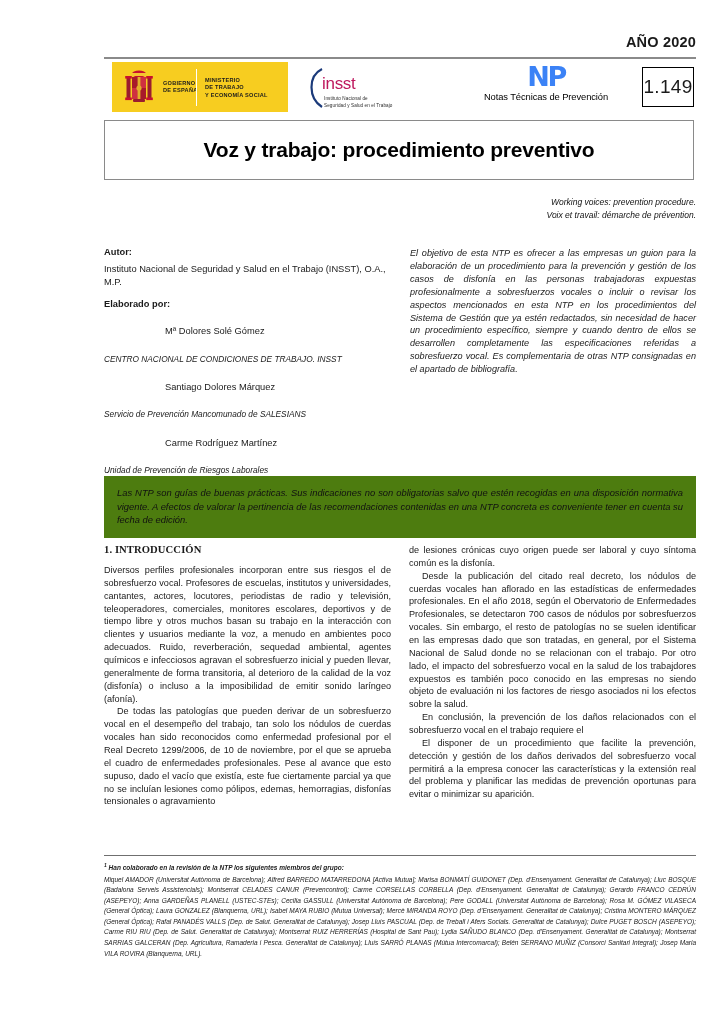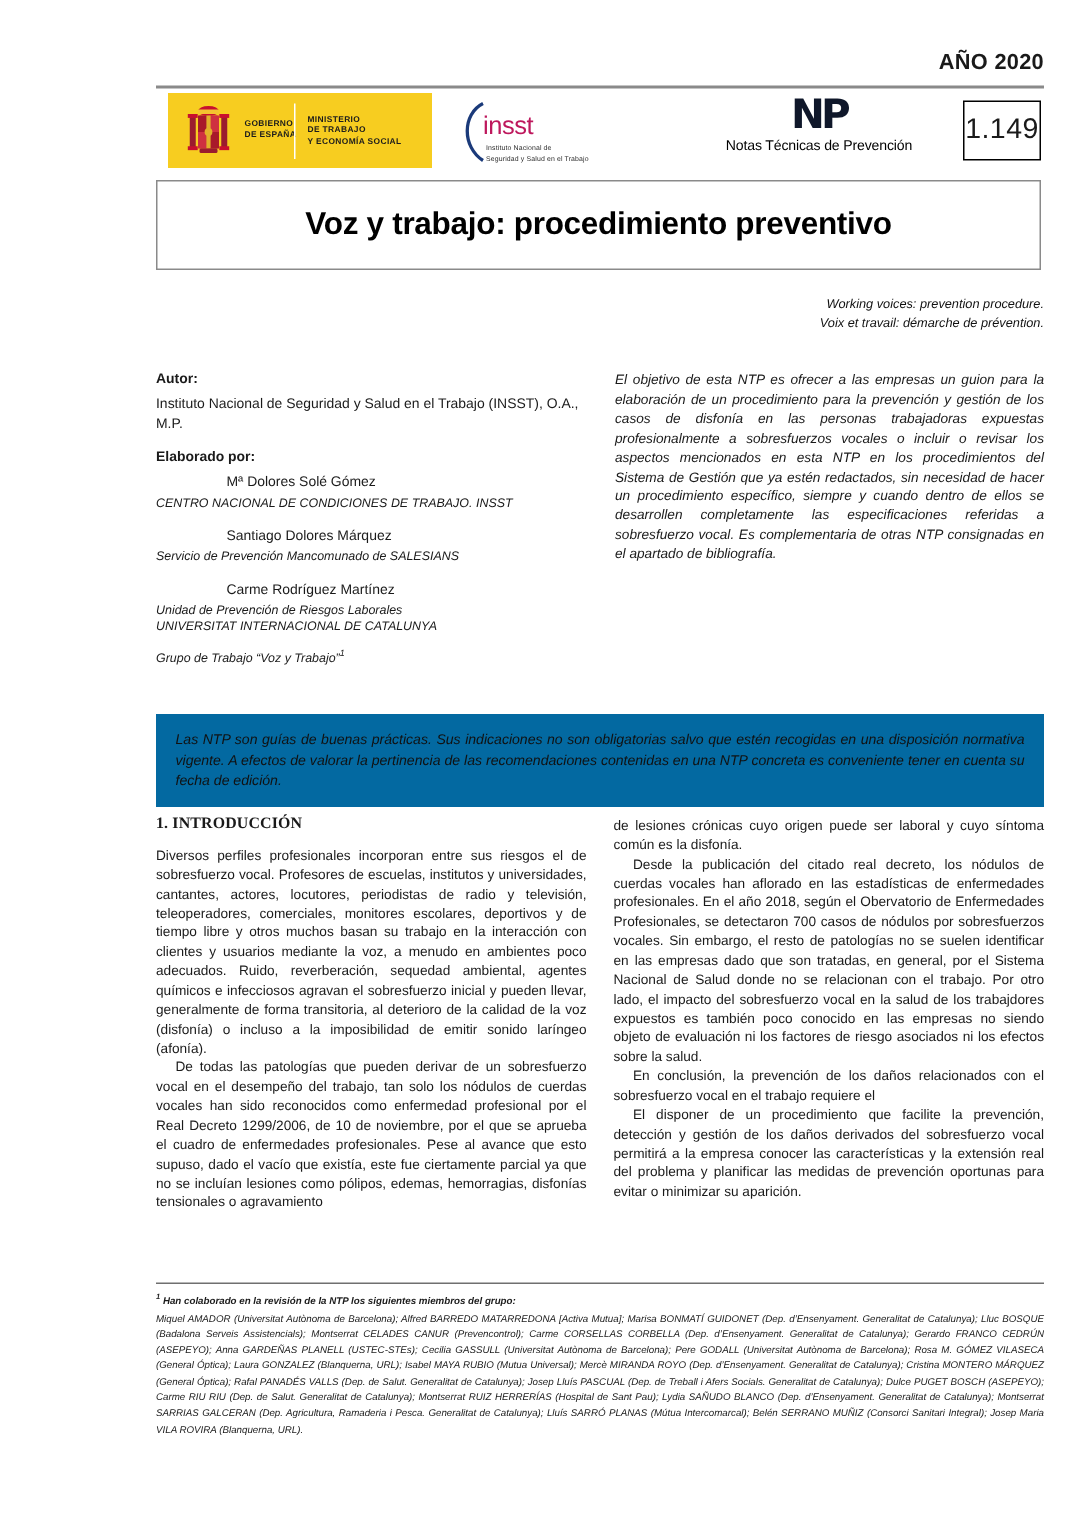--- a/index.html
+++ b/index.html
@@ -125,21 +125,21 @@
     left: 360px;
     top: 3px;
     width: 164px;
     text-align: center;
   }
   .ntp-mark {
     font-size: 27px;
     font-weight: bold;
     letter-spacing: -2.5px;
     line-height: 0.95;
-    color: #0f172a;
+    color: #3b82f6;
     font-family: "DejaVu Sans", sans-serif;
   }
   .ntp-sub {
     font-size: 9.4px;
     margin-top: 1px;
     color: #000;
     letter-spacing: -0.1px;
   }
   .ntp-number {
     position: absolute;
@@ -204,21 +204,21 @@
     margin: 0 0 6px 0;
   }
   .meta-p {
     font-size: 9.3px;
     line-height: 1.35;
     margin: 0 0 11px 0;
   }
   .meta-name {
     font-size: 9.3px;
     line-height: 1.35;
-    margin: 2px;
+    margin: 16px;
     padding-left: 45px;
   }
   .meta-org {
     font-size: 8.3px;
     font-style: italic;
     line-height: 1.35;
     margin: 0 0 10px 0;
   }
   .meta-group {
     font-size: 8.3px;
@@ -232,21 +232,21 @@
     line-height: 1.42;
     text-align: justify;
     margin: 0;
   }
   
   .notice {
     position: absolute;
     left: 104px;
     top: 476px;
     width: 592px;
-    background: #0369a1;
+    background: #4d7c0f;
     padding: 10px 13px 11px 13px;
     box-sizing: border-box;
   }
   .notice p {
     margin: 0;
     font-size: 9.4px;
     font-style: italic;
     line-height: 1.44;
     text-align: justify;
     color: #111;

